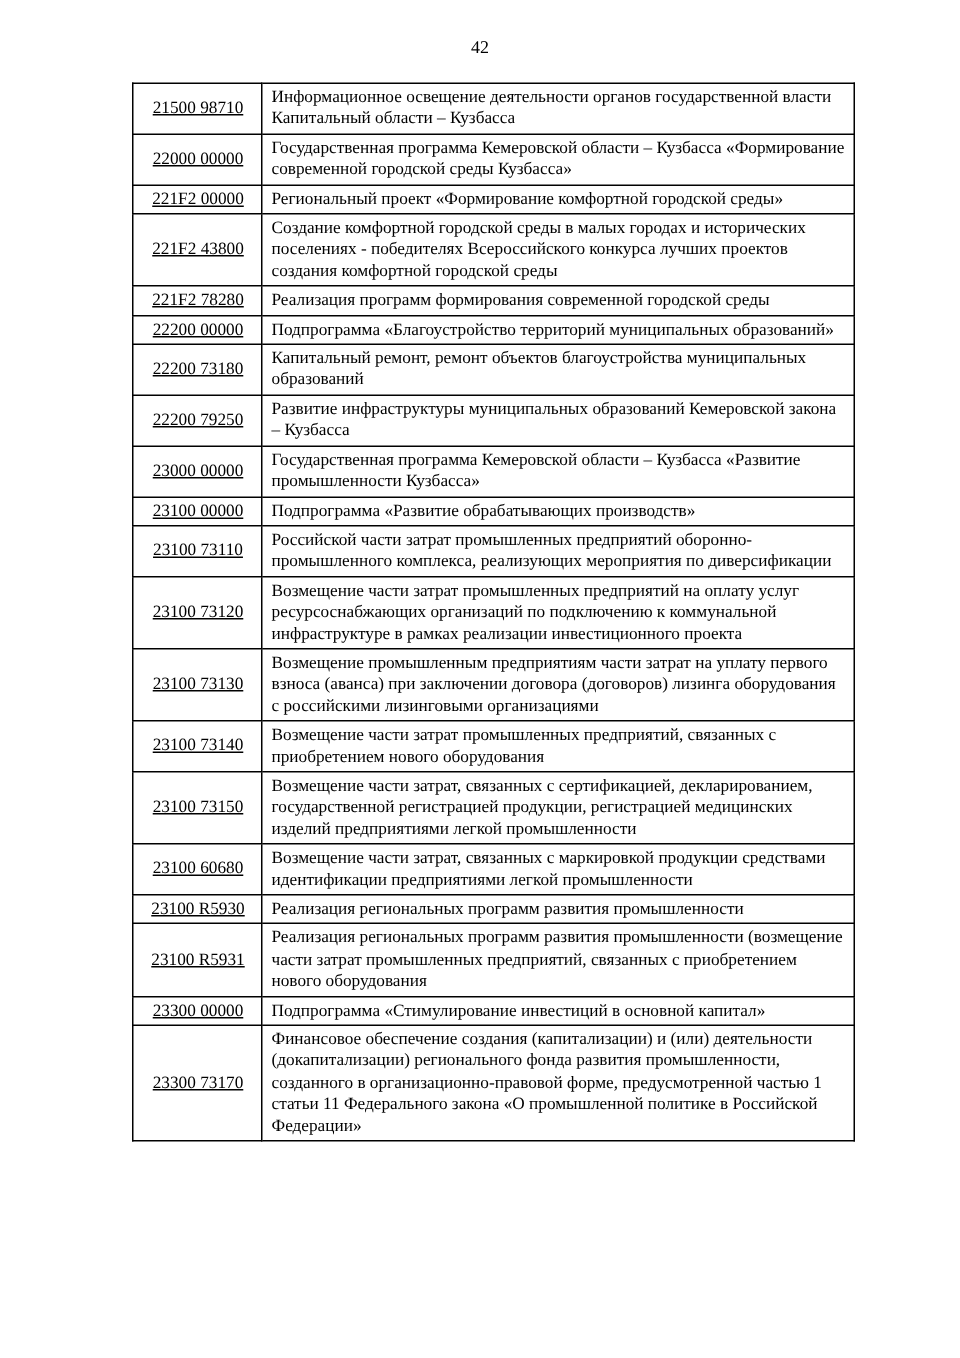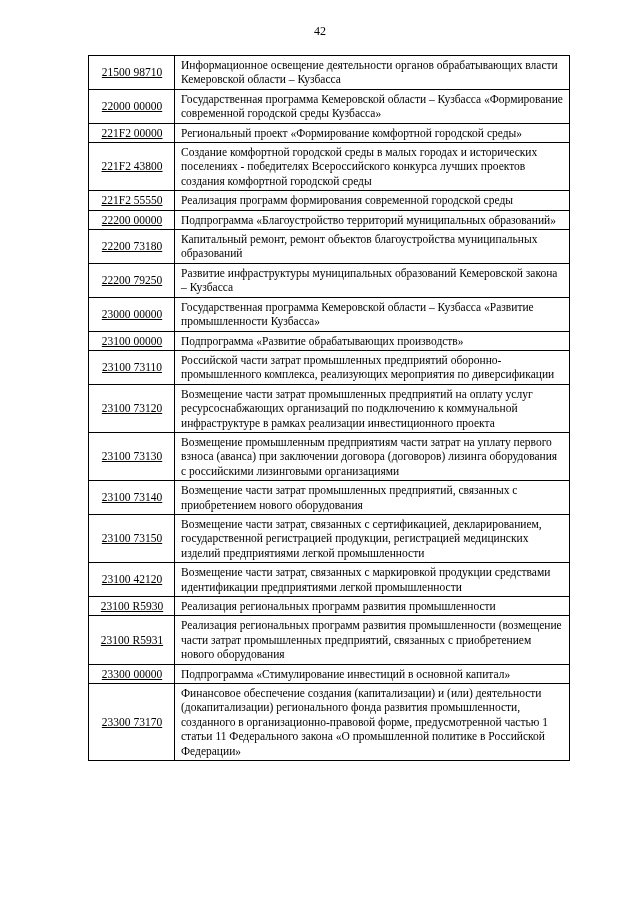--- a/index.html
+++ b/index.html
@@ -55,36 +55,36 @@
 </head>
 <body>
 
 <div class="page">
   <div class="page-number">42</div>
 
   <table class="codes">
     <tbody>
       <tr>
         <td class="code-cell">21500 98710</td>
-        <td class="desc-cell">Информационное освещение деятельности органов обрабатывающих власти Кемеровской области – Кузбасса</td>
+        <td class="desc-cell">Информационное освещение деятельности органов государственной власти Капитальный области – Кузбасса</td>
       </tr>
       <tr>
         <td class="code-cell">22000 00000</td>
         <td class="desc-cell">Государственная программа Кемеровской области – Кузбасса «Формирование современной городской среды Кузбасса»</td>
       </tr>
       <tr>
         <td class="code-cell">221F2 00000</td>
         <td class="desc-cell">Региональный проект «Формирование комфортной городской среды»</td>
       </tr>
       <tr>
         <td class="code-cell">221F2 43800</td>
         <td class="desc-cell">Создание комфортной городской среды в малых городах и исторических поселениях - победителях Всероссийского конкурса лучших проектов создания комфортной городской среды</td>
       </tr>
       <tr>
-        <td class="code-cell">221F2 55550</td>
+        <td class="code-cell">221F2 78280</td>
         <td class="desc-cell">Реализация программ формирования современной городской среды</td>
       </tr>
       <tr>
         <td class="code-cell">22200 00000</td>
         <td class="desc-cell">Подпрограмма «Благоустройство территорий муниципальных образований»</td>
       </tr>
       <tr>
         <td class="code-cell">22200 73180</td>
         <td class="desc-cell">Капитальный ремонт, ремонт объектов благоустройства муниципальных образований</td>
       </tr>
@@ -114,21 +114,21 @@
       </tr>
       <tr>
         <td class="code-cell">23100 73140</td>
         <td class="desc-cell">Возмещение части затрат промышленных предприятий, связанных с приобретением нового оборудования</td>
       </tr>
       <tr>
         <td class="code-cell">23100 73150</td>
         <td class="desc-cell">Возмещение части затрат, связанных с сертификацией, декларированием, государственной регистрацией продукции, регистрацией медицинских изделий предприятиями легкой промышленности</td>
       </tr>
       <tr>
-        <td class="code-cell">23100 42120</td>
+        <td class="code-cell">23100 60680</td>
         <td class="desc-cell">Возмещение части затрат, связанных с маркировкой продукции средствами идентификации предприятиями легкой промышленности</td>
       </tr>
       <tr>
         <td class="code-cell">23100 R5930</td>
         <td class="desc-cell">Реализация региональных программ развития промышленности</td>
       </tr>
       <tr>
         <td class="code-cell">23100 R5931</td>
         <td class="desc-cell">Реализация региональных программ развития промышленности (возмещение части затрат промышленных предприятий, связанных с приобретением нового оборудования</td>
       </tr>

